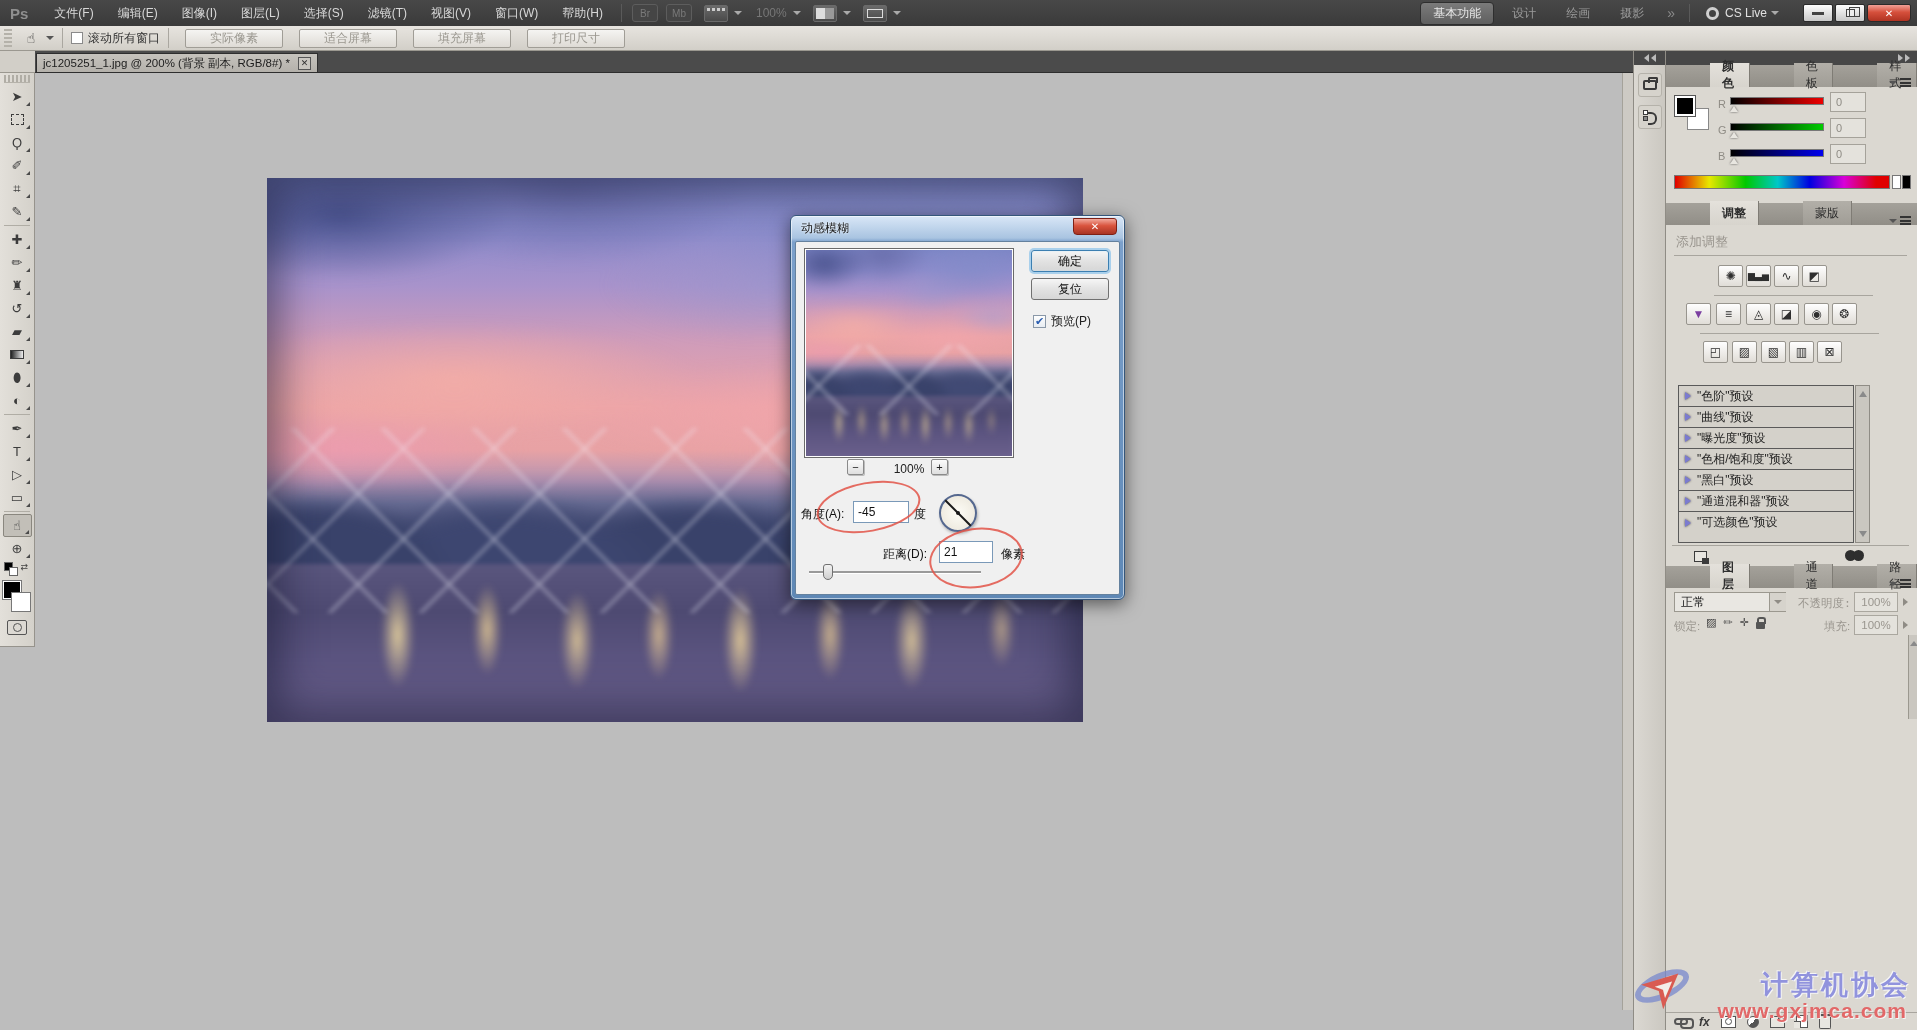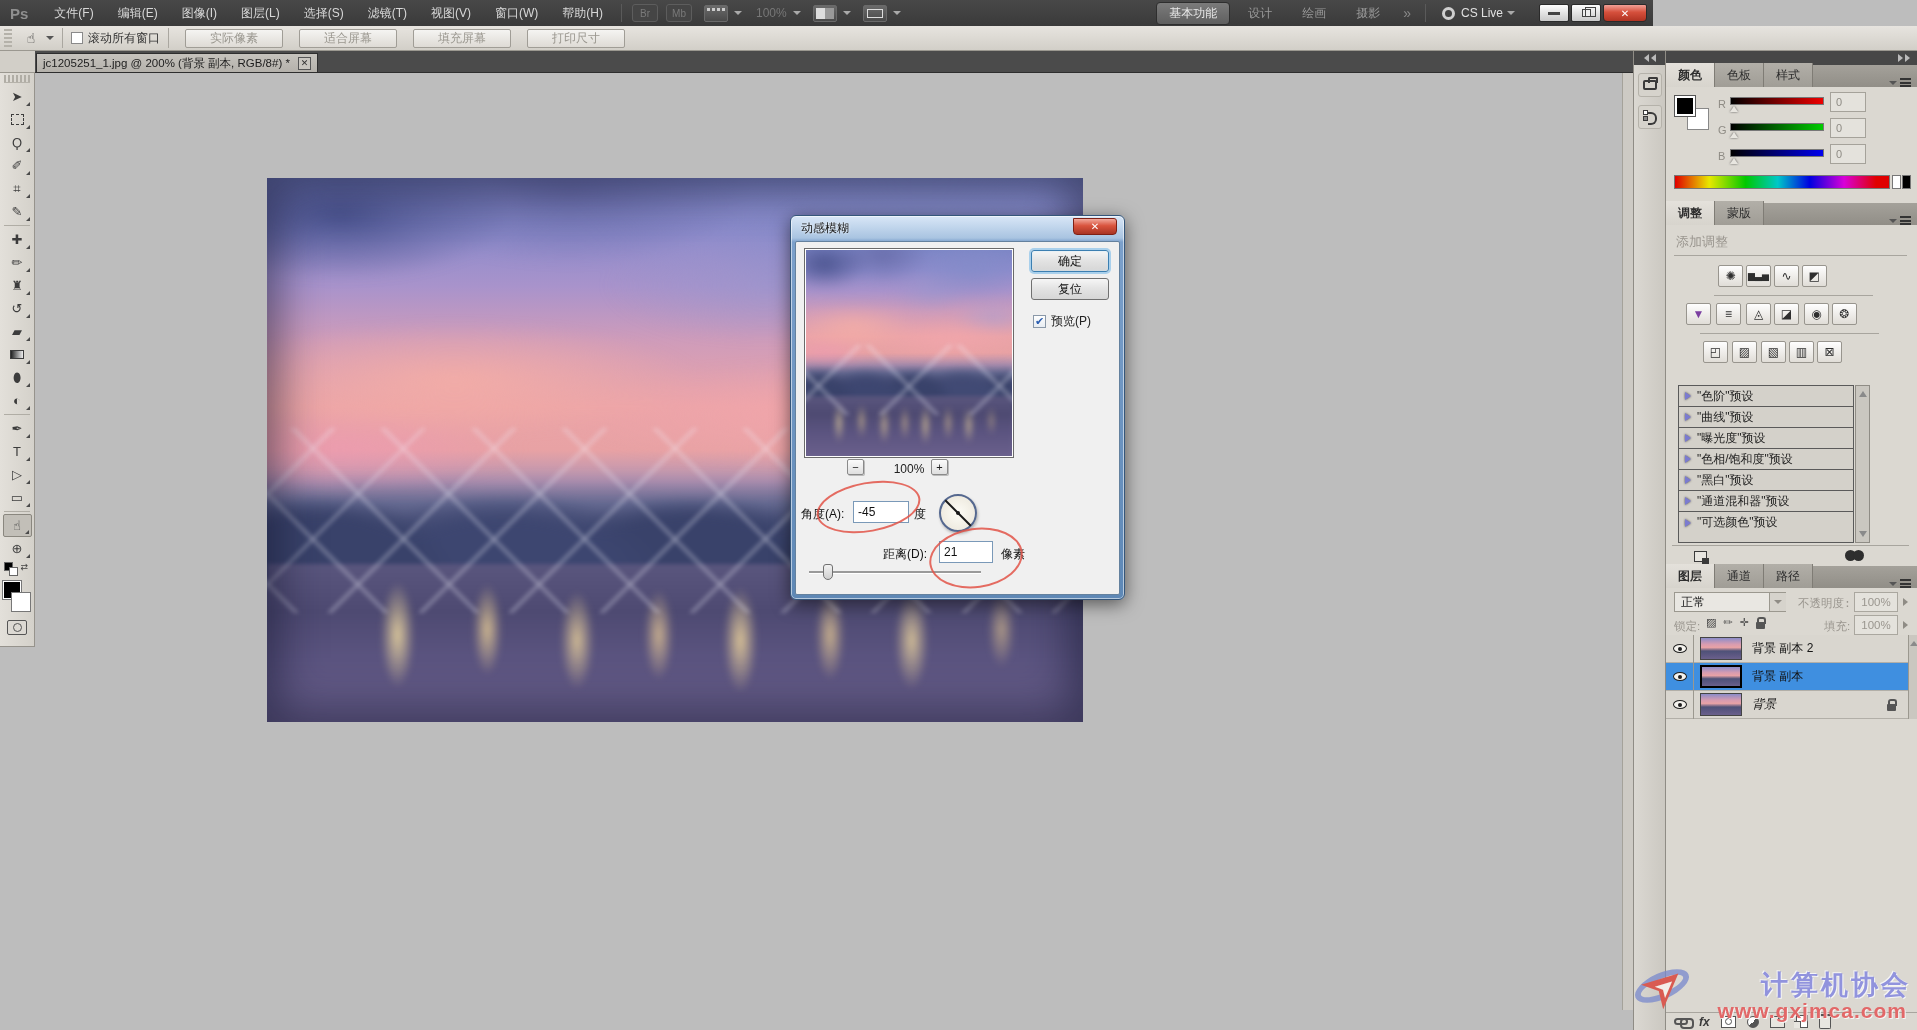--- a/index.html
+++ b/index.html
@@ -1,20 +1,20 @@
 <!DOCTYPE html>
 <html><head>
 <meta charset="utf-8">
 <style>
   html,body{margin:0;padding:0;background:#222;}
   *{box-sizing:border-box;font-family:"Liberation Sans","DejaVu Sans",sans-serif;}
   .app{position:relative;width:1917px;height:1030px;background:#bdbdbd;overflow:hidden;font-size:12px;color:#222;}
 
   
-  .menubar{position:absolute;left:0;top:0;width:1653px;height:26px;background:linear-gradient(#484848,#3a3a3a);display:flex;align-items:center;color:#d8d8d8;}
+  .menubar{position:absolute;left:0;top:0;width:1917px;height:26px;background:linear-gradient(#484848,#3a3a3a);display:flex;align-items:center;color:#d8d8d8;}
   .ps-logo{font-size:15px;font-weight:bold;color:#8f8f8f;margin:0 14px 0 10px;letter-spacing:0;}
   .menu-item{padding:0 12px;line-height:26px;cursor:default;}
   .mb-sep{width:1px;height:18px;background:#5a5a5a;margin:0 6px;}
   .mb-btn{width:26px;height:18px;border:1px solid #5d5d5d;border-radius:3px;background:#454545;color:#7a7a7a;font-size:10px;display:flex;align-items:center;justify-content:center;margin:0 4px;}
   .mb-ico{width:24px;height:17px;border:1px solid #6a6a6a;border-radius:2px;background:linear-gradient(#6a6a6a,#4a4a4a);margin:0 2px 0 8px;position:relative;}
   .mb-ico.film::after{content:"";position:absolute;left:2px;top:2px;right:2px;height:3px;background:repeating-linear-gradient(90deg,#ccc 0 3px,transparent 3px 5px);}
   .mb-ico.panes::after{content:"";position:absolute;inset:2px;background:linear-gradient(90deg,#ddd 48%,#555 48% 52%,#999 52%);}
   .mb-ico.screen::after{content:"";position:absolute;inset:3px;border:1px solid #ddd;}
   .mb-zoom{color:#777;margin:0 2px 0 10px;}
   .tri{width:0;height:0;display:inline-block;}
@@ -149,21 +149,21 @@
   .hist-ico::after{content:"";position:absolute;right:0;top:2px;width:7px;height:9px;border:2px solid #3a3a3a;border-left:none;border-radius:0 6px 6px 0;}
 
   
   .panels{position:absolute;left:1665px;top:51px;width:252px;height:979px;background:#dbd8d1;border-left:1px solid #8f8c85;}
   .panel-topbar{position:absolute;left:0;top:0;right:0;height:14px;background:#474747;display:flex;align-items:center;justify-content:flex-end;padding-right:6px;}
   .dbl-tri{display:flex;}
   .dbl-tri .t{border-top:4px solid transparent;border-bottom:4px solid transparent;margin:0 1px;}
   .dbl-tri .t.r{border-left:5px solid #bbb;}
   .dbl-tri .t.l{border-right:5px solid #bbb;}
   .ptabs{position:absolute;left:0;right:0;height:22px;background:linear-gradient(#a4a19a,#918e87);display:flex;align-items:flex-end;}
-  .ptab{height:20px;padding:12px 12px;display:flex;align-items:center;font-size:12px;color:#2e2e2e;background:linear-gradient(#b2afa8,#a09d96);border-right:1px solid #7f7c75;}
+  .ptab{height:20px;padding:12px 12px;display:flex;align-items:center;font-size:12px;color:#2e2e2e;background:linear-gradient(#b2afa8,#a09d96);border-right:1px solid #7f7c75;margin-left:44px;}
   .ptab.active{background:linear-gradient(#e4e1db,#d7d4cd);font-weight:bold;}
   .pmenu{position:absolute;right:6px;width:22px;display:flex;align-items:center;}
   .pmenu .bars{width:13px;height:9px;border-top:2px solid #333;border-bottom:2px solid #333;position:relative;margin-left:3px;}
   .pmenu .bars::after{content:"";position:absolute;left:0;right:0;top:1.5px;height:2px;background:#333;}
 
   
   .fgswatch{position:absolute;left:8px;top:44px;width:22px;height:22px;background:#000;border:1px solid #555;box-shadow:0 0 0 2px #fff inset;z-index:2;}
   .bgswatch{position:absolute;left:21px;top:57px;width:22px;height:22px;background:#fff;border:1px solid #888;}
   .chan-label{position:absolute;font-size:11px;color:#8f8c85;}
   .chan-bar{position:absolute;width:94px;height:8px;border:1px solid #777;}
@@ -620,44 +620,20 @@
       <span>✏</span>
       <span>✛</span>
       <span class="padlock"></span>
     </span>
     <span class="gray-label" style="left:158px;top:568px;">填充:</span>
     <div class="gray-box" style="left:188px;top:564px;">100%</div>
     <span class="gray-pop" style="left:233px;top:564px;">
         <span class="tri tri-right-gy"></span>
       </span>
 
-    <div class="layer-list">
-      <div class="layer-row">
-        <span class="eye-cell">
-            <span class="eye"></span>
-          </span>
-        <span class="thumb"></span>
-        <span class="layer-name">背景 副本 2</span>
-      </div>
-      <div class="layer-row selected">
-        <span class="eye-cell">
-            <span class="eye"></span>
-          </span>
-        <span class="thumb"></span>
-        <span class="layer-name">背景 副本</span>
-      </div>
-      <div class="layer-row">
-        <span class="eye-cell">
-            <span class="eye"></span>
-          </span>
-        <span class="thumb"></span>
-        <span class="layer-name" style="font-style:italic;">背景</span>
-        <span class="padlock row-lock"></span>
-      </div>
-    </div>
     <div class="layer-scroll">
         <span class="ps-arr" style="top:6px;left:1px;border-bottom:5px solid #8a8a8a;"></span>
       </div>
 
     <div class="layers-bottom">
       <span class="lb-ico">
           <span class="chain"></span>
         </span>
       <span class="lb-ico fx">fx</span>
       <span class="lb-ico">

